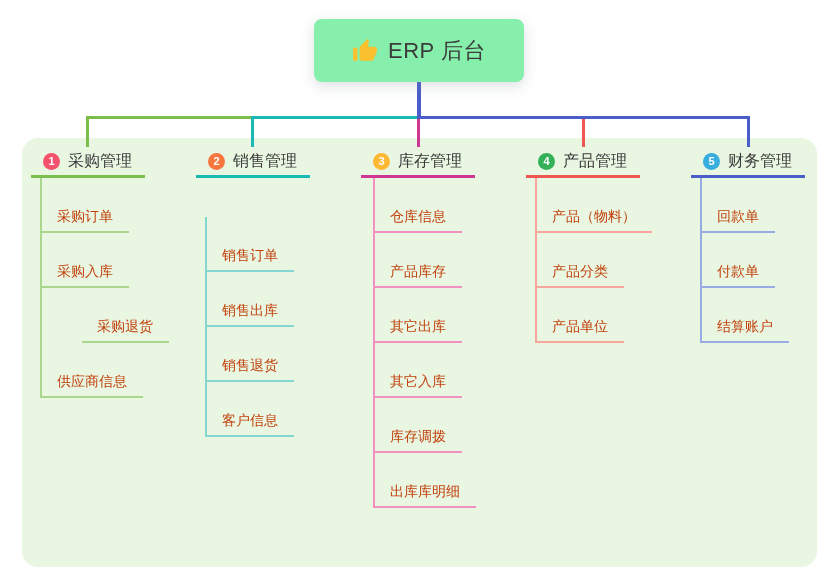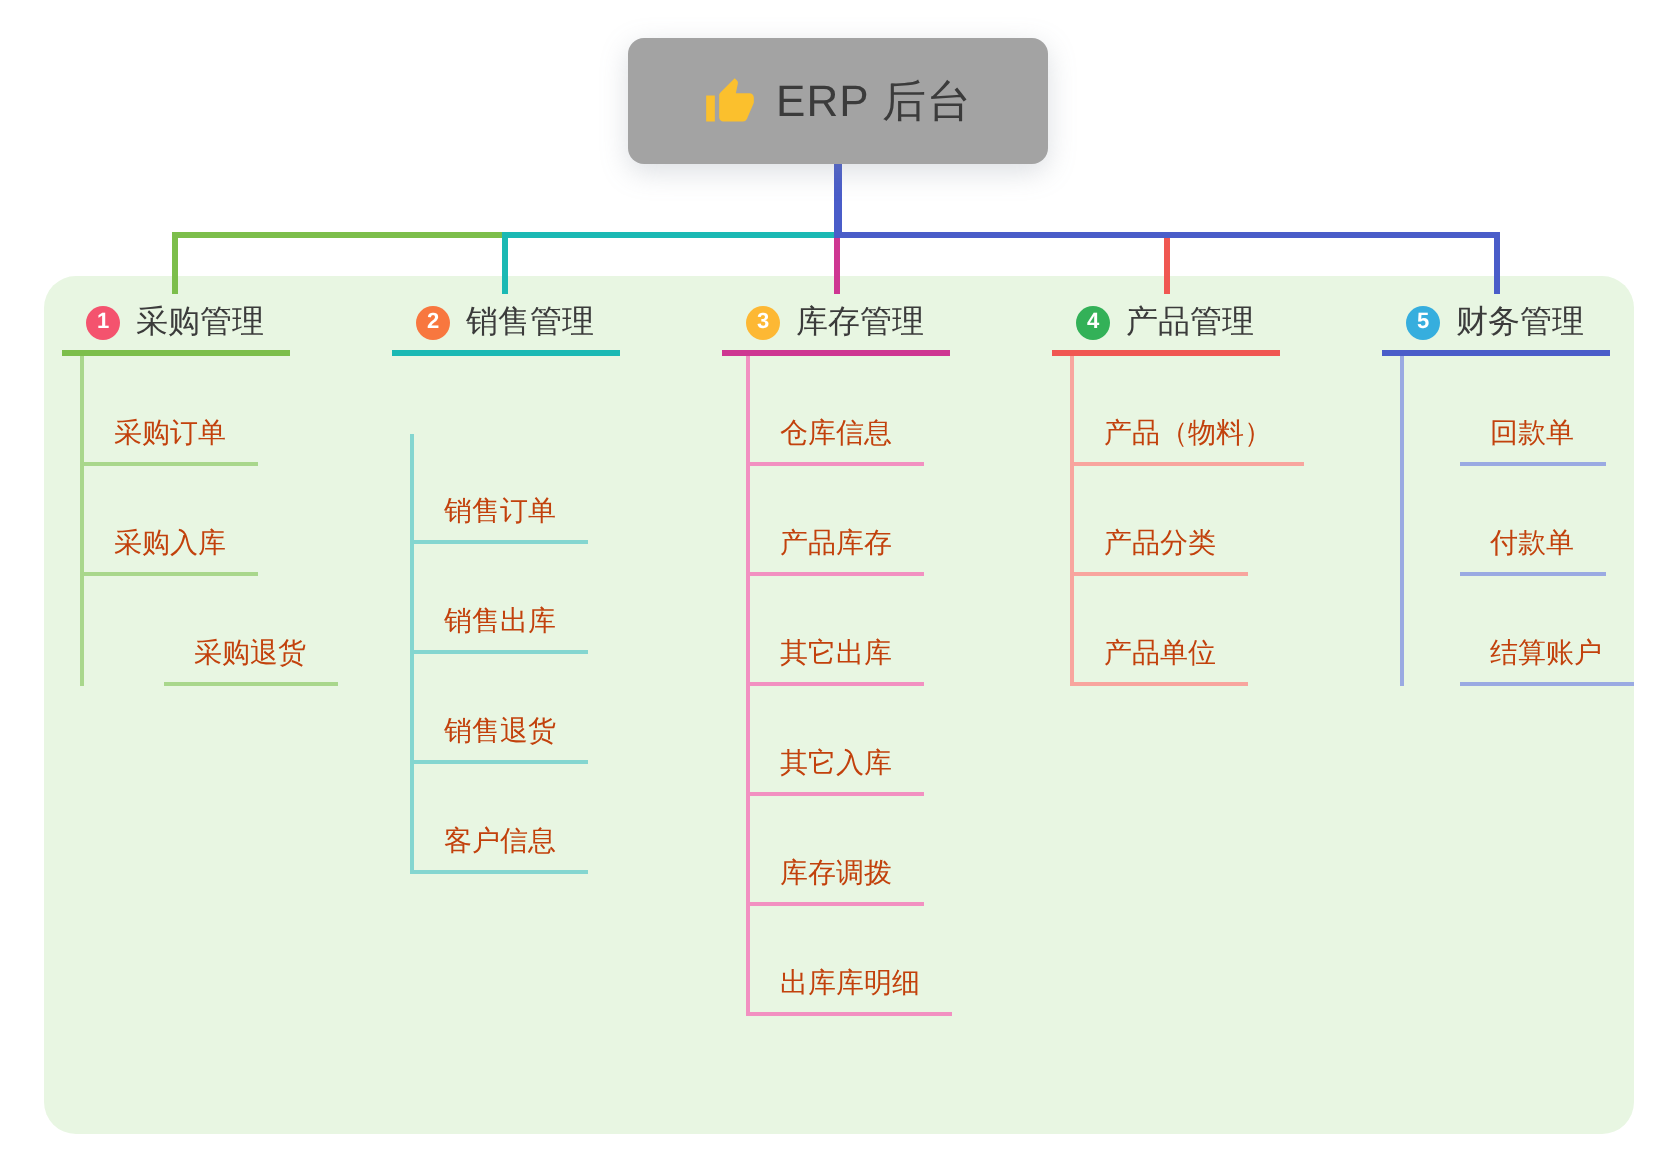--- a/index.html
+++ b/index.html
@@ -2,21 +2,21 @@
 <html><head>
 <meta charset="utf-8">
 <style>
   html,body{margin:0;padding:0;background:#fff;}
   .canvas{
     position:relative;width:839px;height:588px;background:#fff;overflow:hidden;
     font-family:"Liberation Sans","DejaVu Sans",sans-serif;color:#3b3b3b;
   }
   .bg-panel{position:absolute;left:22px;top:138px;width:795px;height:429px;border-radius:16px;}
   .root-node{
-    position:absolute;left:314px;top:19px;width:210px;height:63px;background:#a3a3a3;border-radius:8px;
+    position:absolute;left:314px;top:19px;width:210px;height:63px;background:#86efac;border-radius:8px;
     box-shadow:0 4px 14px rgba(130,140,155,.28);display:flex;align-items:center;justify-content:center;gap:10px;
     z-index:5;
   }
   .root-label{font-size:22px;font-weight:500;letter-spacing:.5px;}
   .line{position:absolute;}
   .branch{position:absolute;top:148px;width:114px;}
   .branch-head{
     height:30px;box-sizing:border-box;border-bottom:3px solid #ccc;
     display:flex;align-items:center;padding-left:12px;gap:8px;cursor:default;
   }
@@ -63,20 +63,21 @@
 
   <div class="branch" style="left:31px">
     <div class="branch-head" style="border-bottom-color: rgb(124, 190, 75);">
       <span class="badge" style="background: rgb(244, 83, 110);">1</span>
       <span class="branch-label">采购管理</span>
     </div>
     <div class="branch-body" style="border-left-color: rgb(169, 215, 140);">
       <div class="child" style="border-bottom-color: rgb(169, 215, 140);">采购订单</div>
       <div class="child" style="border-bottom-color: rgb(169, 215, 140);">采购入库</div>
       <div class="child" style="border-bottom-color: rgb(169, 215, 140); margin-left: 40px;">采购退货</div>
+      <div class="child" style="border-bottom-color: rgb(169, 215, 140);">供应商信息</div>
     </div>
   </div>
 
   <div class="branch" style="left:196px">
     <div class="branch-head" style="border-bottom-color: rgb(26, 185, 180);">
       <span class="badge" style="background: rgb(248, 119, 63);">2</span>
       <span class="branch-label">销售管理</span>
     </div>
     <div class="branch-body" style="border-left-color: rgb(132, 214, 208);">
       <div class="child" style="border-bottom-color: rgb(132, 214, 208); margin-top: 39px;">销售订单</div>
@@ -111,20 +112,20 @@
       <div class="child" style="border-bottom-color: rgb(248, 165, 158);">产品分类</div>
       <div class="child" style="border-bottom-color: rgb(248, 165, 158);">产品单位</div>
     </div>
   </div>
 
   <div class="branch" style="left:691px">
     <div class="branch-head" style="border-bottom-color: rgb(74, 93, 201);">
       <span class="badge" style="background: rgb(54, 174, 222);">5</span>
       <span class="branch-label">财务管理</span>
     </div>
-    <div class="branch-body" style="border-left-color: rgb(154, 170, 226); padding-left: 28px;">
+    <div class="branch-body" style="border-left-color: rgb(154, 170, 226);">
       <div class="child" style="border-bottom-color: rgb(154, 170, 226);">回款单</div>
       <div class="child" style="border-bottom-color: rgb(154, 170, 226);">付款单</div>
       <div class="child" style="border-bottom-color: rgb(154, 170, 226);">结算账户</div>
     </div>
   </div>
 
 </div>
 
 </body></html>

